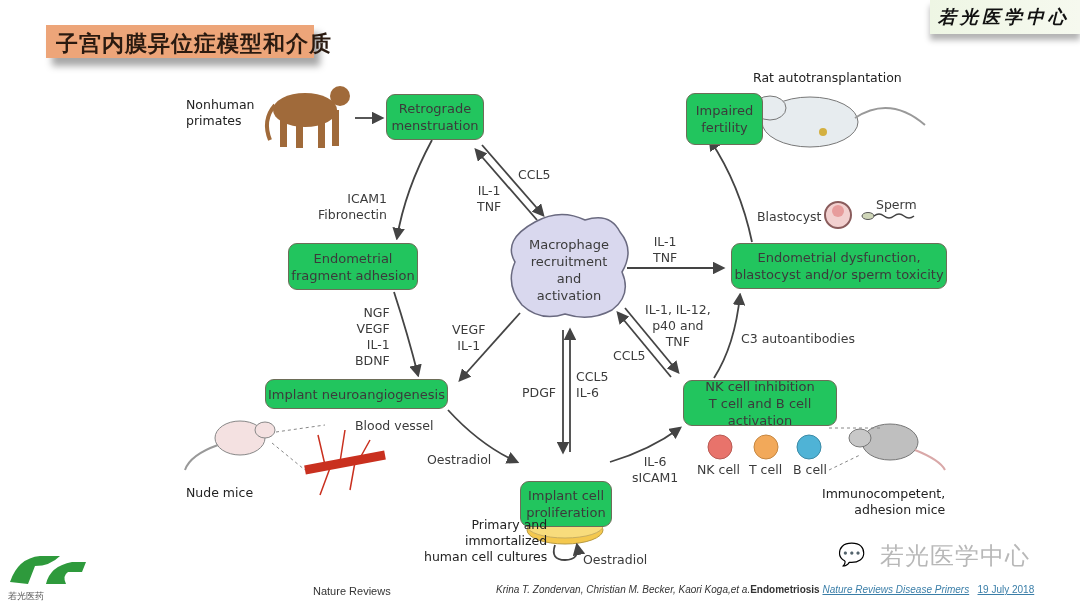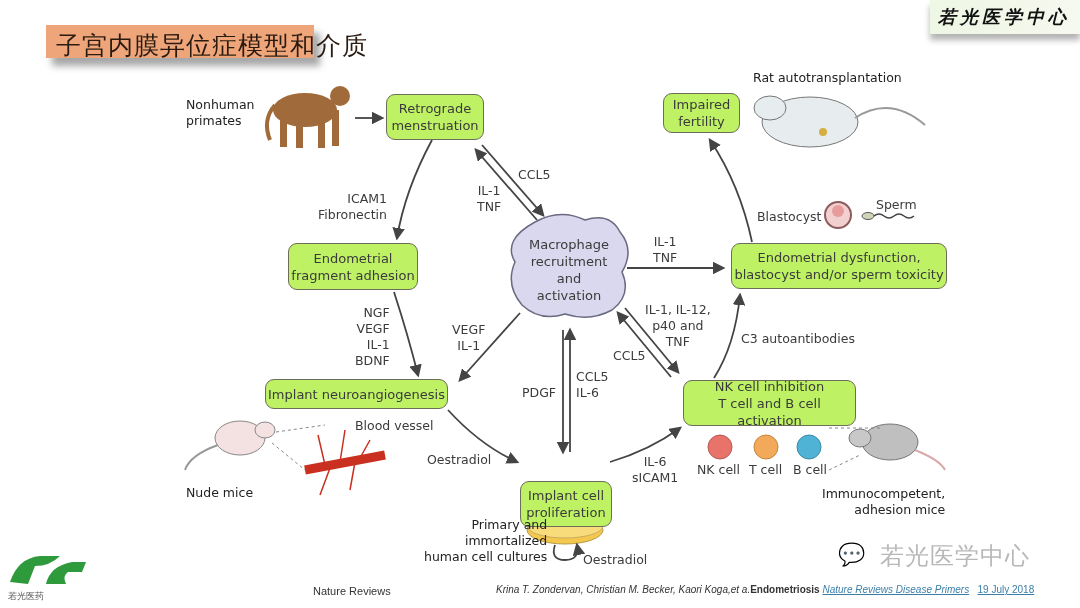--- a/index.html
+++ b/index.html
@@ -1,27 +1,27 @@
 <!DOCTYPE html>
 <html><head>
 <meta charset="utf-8">
 <style>
   html, body { margin:0; padding:0; }
   body { width:1080px; height:608px; background:#ffffff; position:relative; overflow:hidden;
          font-family:"DejaVu Sans", "Liberation Sans", sans-serif; color:#3a3a3a; }
   .abs { position:absolute; }
   .title-banner { left:46px; top:25px; width:268px; height:33px; background:#eda579;
                   box-shadow: 6px 8px 7px rgba(0,0,0,0.35); }
-  .title-text { position:absolute; left:10px; top:4px; font-size:25px; font-weight:normal; color:#2a1a10;
+  .title-text { position:absolute; left:10px; top:4px; font-size:22px; font-weight:bold; color:#2a1a10;
                 letter-spacing:1px; white-space:nowrap; }
   .brand-banner { left:930px; top:0px; width:150px; height:34px; background:linear-gradient(90deg,#eef6e4,#f6f9ef);
                   box-shadow: 0 6px 6px rgba(0,0,0,0.3); }
   .brand-text { position:absolute; left:8px; top:5px; font-family:"DejaVu Serif", serif; font-size:18px; font-style:italic;
                 color:#111; letter-spacing:4px; white-space:nowrap; font-weight:bold; }
-  .box { position:absolute; background:#bef264; border:1.5px solid #6d6d58; border-radius:9px;
+  .box { position:absolute; background:#22c55e; border:1.5px solid #6d6d58; border-radius:9px;
          font-size:13px; line-height:17px; text-align:center; color:#3b3b3b;
          display:flex; align-items:center; justify-content:center; box-sizing:border-box; }
   .lbl { position:absolute; font-size:12.5px; line-height:16px; color:#3b3b3b; white-space:nowrap; }
   .lbl.r { text-align:right; }
   .lbl.c { text-align:center; }
   .bold { font-weight:normal; color:#222; font-size:12.5px; }
   .mac-text { position:absolute; left:519px; top:236px; width:100px; text-align:center; font-size:13px; line-height:17px; color:#3b3b3b; }
   .footer { font-family:"Liberation Sans", sans-serif; font-size:11px; color:#333; white-space:nowrap; }
   .link { color:#3a7ea8; text-decoration:underline; font-style:italic; }
   .link2 { color:#3a7ea8; text-decoration:underline; }
@@ -142,25 +142,25 @@
 menstruation</div>
 <div class="box" style="left:288px;top:243px;width:130px;height:47px;white-space:pre-line">Endometrial
 fragment adhesion</div>
 <div class="box" style="left:265px;top:379px;width:183px;height:30px;white-space:pre-line">Implant neuroangiogenesis</div>
 <div class="box" style="left:520px;top:481px;width:92px;height:46px;white-space:pre-line">Implant cell
 proliferation</div>
 <div class="mac-text" style="white-space:pre-line">Macrophage
 recruitment
 and
 activation</div>
-<div class="box" style="left:683px;top:380px;width:173px;height:46px;white-space:pre-line">NK cell inhibition
+<div class="box" style="left:683px;top:380px;width:154px;height:46px;white-space:pre-line">NK cell inhibition
 T cell and B cell activation</div>
 <div class="box" style="left:731px;top:243px;width:216px;height:46px;white-space:pre-line">Endometrial dysfunction,
 blastocyst and/or sperm toxicity</div>
-<div class="box" style="left:663px;top:93px;width:77px;height:40px;white-space:pre-line">Impaired
+<div class="box" style="left:686px;top:93px;width:77px;height:52px;white-space:pre-line">Impaired
 fertility</div>
 
 <div class="lbl r" style="left:318px;top:191px;white-space:pre-line">ICAM1
 Fibronectin</div>
 <div class="lbl r" style="left:355px;top:305px;white-space:pre-line">NGF
 VEGF
 IL-1
 BDNF</div>
 <div class="lbl" style="left:518px;top:167px">CCL5</div>
 <div class="lbl c" style="left:477px;top:183px;white-space:pre-line">IL-1

